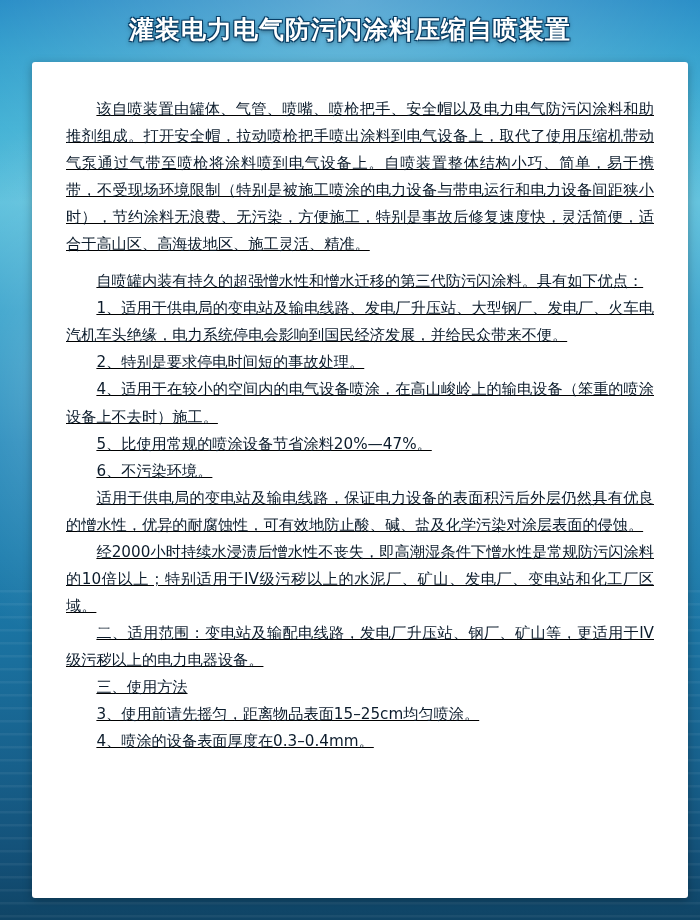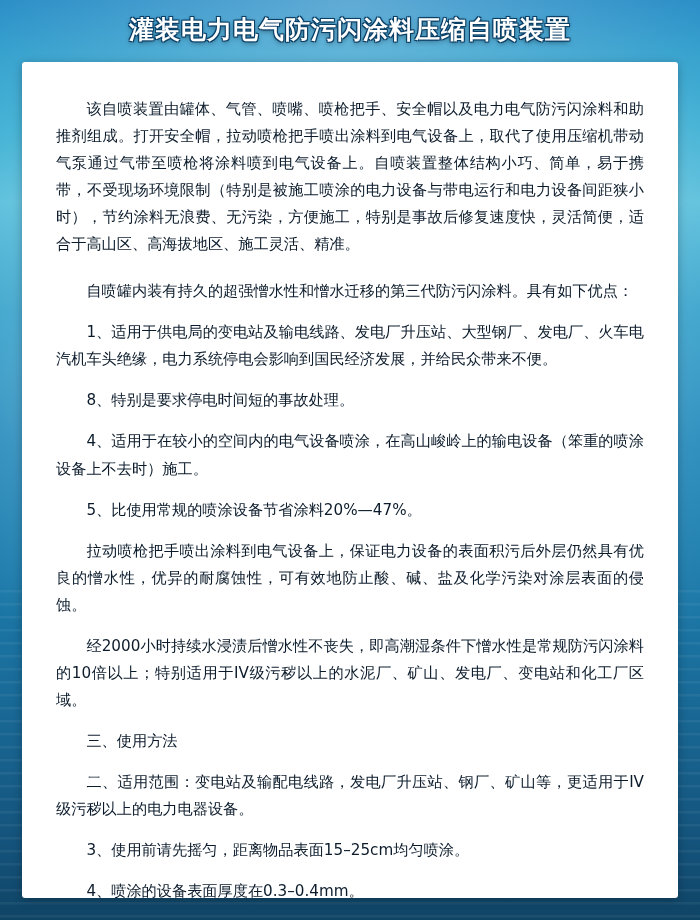--- a/index.html
+++ b/index.html
@@ -83,53 +83,54 @@
       1px 1px 0 #0a3f66,
       -1px 1px 0 #0a3f66,
       1px -1px 0 #0a3f66,
       -1px -1px 0 #0a3f66,
       0 2px 5px rgba(0,0,0,0.45);
     white-space: nowrap;
   }
 
   .card {
     position: absolute;
-    left: 22px;
+    left: 32px;
     top: 62px;
     width: 656px;
     height: 836px;
     background: #ffffff;
     border-radius: 3px;
     box-shadow: 0 2px 10px rgba(0,0,0,0.28);
     z-index: 2;
     overflow: hidden;
+    text-decoration: underline;
   }
   .card-inner {
     padding: 34px 34px 20px 34px;
     box-sizing: border-box;
     height: 100%;
   }
 
   p {
     margin: 0;
     font-family: "DejaVu Sans", "Liberation Sans", sans-serif;
     font-size: 15.2px;
     line-height: 1.78;
     color: #0b1b2b;
     text-align: justify;
     text-justify: inter-ideograph;
   }
   .indent {
     text-indent: 2em;
   }
   .gap-lg {
-    margin-top: 20px;
+    margin-top: 10px;
   }
   .gap-sm {
-    margin-top: 14px;
+    margin-top: 0px;
   }
 </style>
 </head>
 <body>
 
 <div class="poster">
   <div class="glow-left"></div>
   <div class="glow-right"></div>
 
   <div class="title-bar">
@@ -137,28 +138,29 @@
   </div>
 
   <div class="card">
     <div class="card-inner">
 
       <p class="indent">该自喷装置由罐体、气管、喷嘴、喷枪把手、安全帽以及电力电气防污闪涂料和助推剂组成。打开安全帽，拉动喷枪把手喷出涂料到电气设备上，取代了使用压缩机带动气泵通过气带至喷枪将涂料喷到电气设备上。自喷装置整体结构小巧、简单，易于携带，不受现场环境限制（特别是被施工喷涂的电力设备与带电运行和电力设备间距狭小时），节约涂料无浪费、无污染，方便施工，特别是事故后修复速度快，灵活简便，适合于高山区、高海拔地区、施工灵活、精准。</p>
 
       <p class="indent gap-lg">自喷罐内装有持久的超强憎水性和憎水迁移的第三代防污闪涂料。具有如下优点：</p>
 
       <p class="indent gap-sm">1、适用于供电局的变电站及输电线路、发电厂升压站、大型钢厂、发电厂、火车电汽机车头绝缘，电力系统停电会影响到国民经济发展，并给民众带来不便。</p>
-      <p class="indent gap-sm">8、特别是要求停电时间短的事故处理。</p>
+      <p class="indent gap-sm">2、特别是要求停电时间短的事故处理。</p>
       <p class="indent gap-sm">4、适用于在较小的空间内的电气设备喷涂，在高山峻岭上的输电设备（笨重的喷涂设备上不去时）施工。</p>
       <p class="indent gap-sm">5、比使用常规的喷涂设备节省涂料20%—47%。</p>
+      <p class="indent gap-sm">6、不污染环境。</p>
 
-      <p class="indent gap-sm">拉动喷枪把手喷出涂料到电气设备上，保证电力设备的表面积污后外层仍然具有优良的憎水性，优异的耐腐蚀性，可有效地防止酸、碱、盐及化学污染对涂层表面的侵蚀。</p>
+      <p class="indent gap-sm">适用于供电局的变电站及输电线路，保证电力设备的表面积污后外层仍然具有优良的憎水性，优异的耐腐蚀性，可有效地防止酸、碱、盐及化学污染对涂层表面的侵蚀。</p>
       <p class="indent gap-sm">经2000小时持续水浸渍后憎水性不丧失，即高潮湿条件下憎水性是常规防污闪涂料的10倍以上；特别适用于IV级污秽以上的水泥厂、矿山、发电厂、变电站和化工厂区域。</p>
 
+      <p class="indent gap-sm">二、适用范围：变电站及输配电线路，发电厂升压站、钢厂、矿山等，更适用于IV级污秽以上的电力电器设备。</p>
+
       <p class="indent gap-sm">三、使用方法</p>
-
-      <p class="indent gap-sm">二、适用范围：变电站及输配电线路，发电厂升压站、钢厂、矿山等，更适用于IV级污秽以上的电力电器设备。</p>
       <p class="indent gap-sm">3、使用前请先摇匀，距离物品表面15–25cm均匀喷涂。</p>
       <p class="indent gap-sm">4、喷涂的设备表面厚度在0.3–0.4mm。</p>
 
     </div>
   </div>
 </div>
 
 </body></html>

